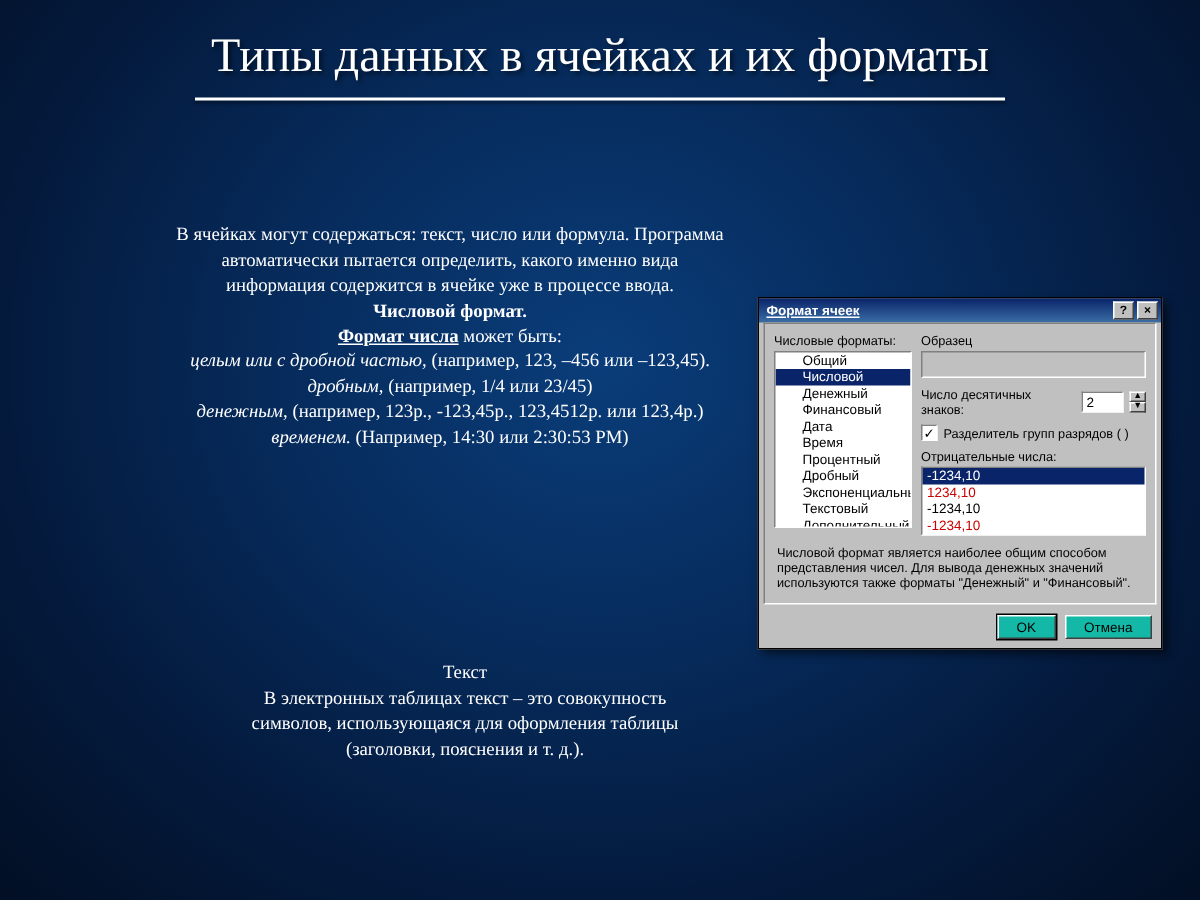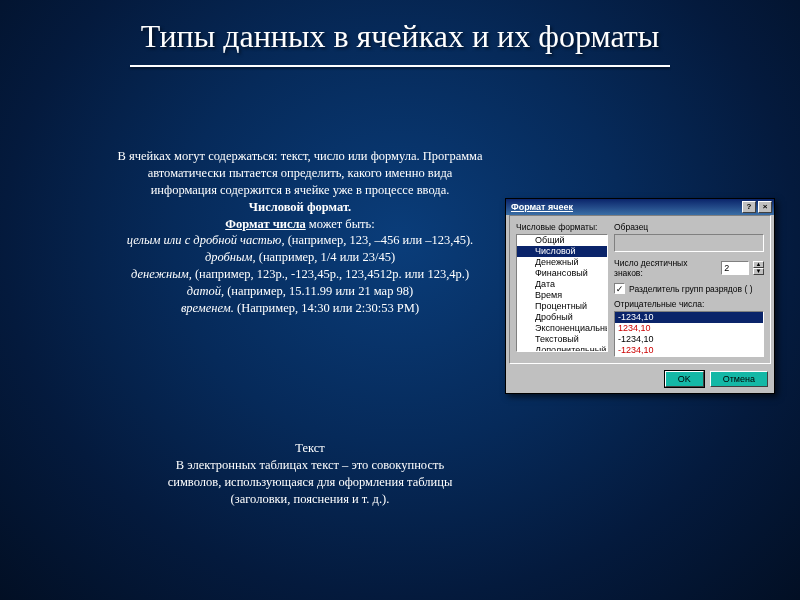--- a/index.html
+++ b/index.html
@@ -69,21 +69,20 @@
 <div class="slide-title">Типы данных в ячейках и их форматы</div>
 <div class="underline"></div>
 
 <div class="content">
   <div>В ячейках могут содержаться: текст, число или формула. Программа автоматически пытается определить, какого именно вида информация содержится в ячейке уже в процессе ввода.</div>
   <div class="bold">Числовой формат.</div>
   <div><span class="ul">Формат числа</span><span> может быть:</span></div>
   <div><span class="it">целым или с дробной частью,</span><span> (например, 123, –456 или –123,45).</span></div>
   <div><span class="it">дробным,</span><span> (например, 1/4 или 23/45)</span></div>
   <div><span class="it">денежным,</span><span> (например, 123р., -123,45р., 123,4512р. или 123,4р.)</span></div>
-  <div><span class="it">датой,</span><span> (например, 15.11.99 или 21 мар 98)</span></div>
   <div><span class="it">временем.</span><span> (Например, 14:30 или 2:30:53 PM)</span></div>
 </div>
 
 <div class="content2">
   <div class="bold">Текст</div>
   <div>В электронных таблицах текст – это совокупность символов, использующаяся для оформления таблицы  (заголовки, пояснения и т. д.).</div>
 </div>
 
 <div class="dialog">
   <div class="dlg-titlebar">
@@ -127,18 +126,19 @@
         </div>
         <div class="lbl">Отрицательные числа:</div>
         <div class="neg">
           <div class="sel">-1234,10</div>
           <div class="red">1234,10</div>
           <div>-1234,10</div>
           <div class="red">-1234,10</div>
         </div>
       </div>
     </div>
+    <div class="hint">Числовой формат является наиболее общим способом представления чисел. Для вывода денежных значений используются также форматы "Денежный" и "Финансовый".</div>
   </div>
   <div class="dlg-buttons">
     <div class="btn default">OK</div>
     <div class="btn">Отмена</div>
   </div>
 </div>
 
 </body></html>

